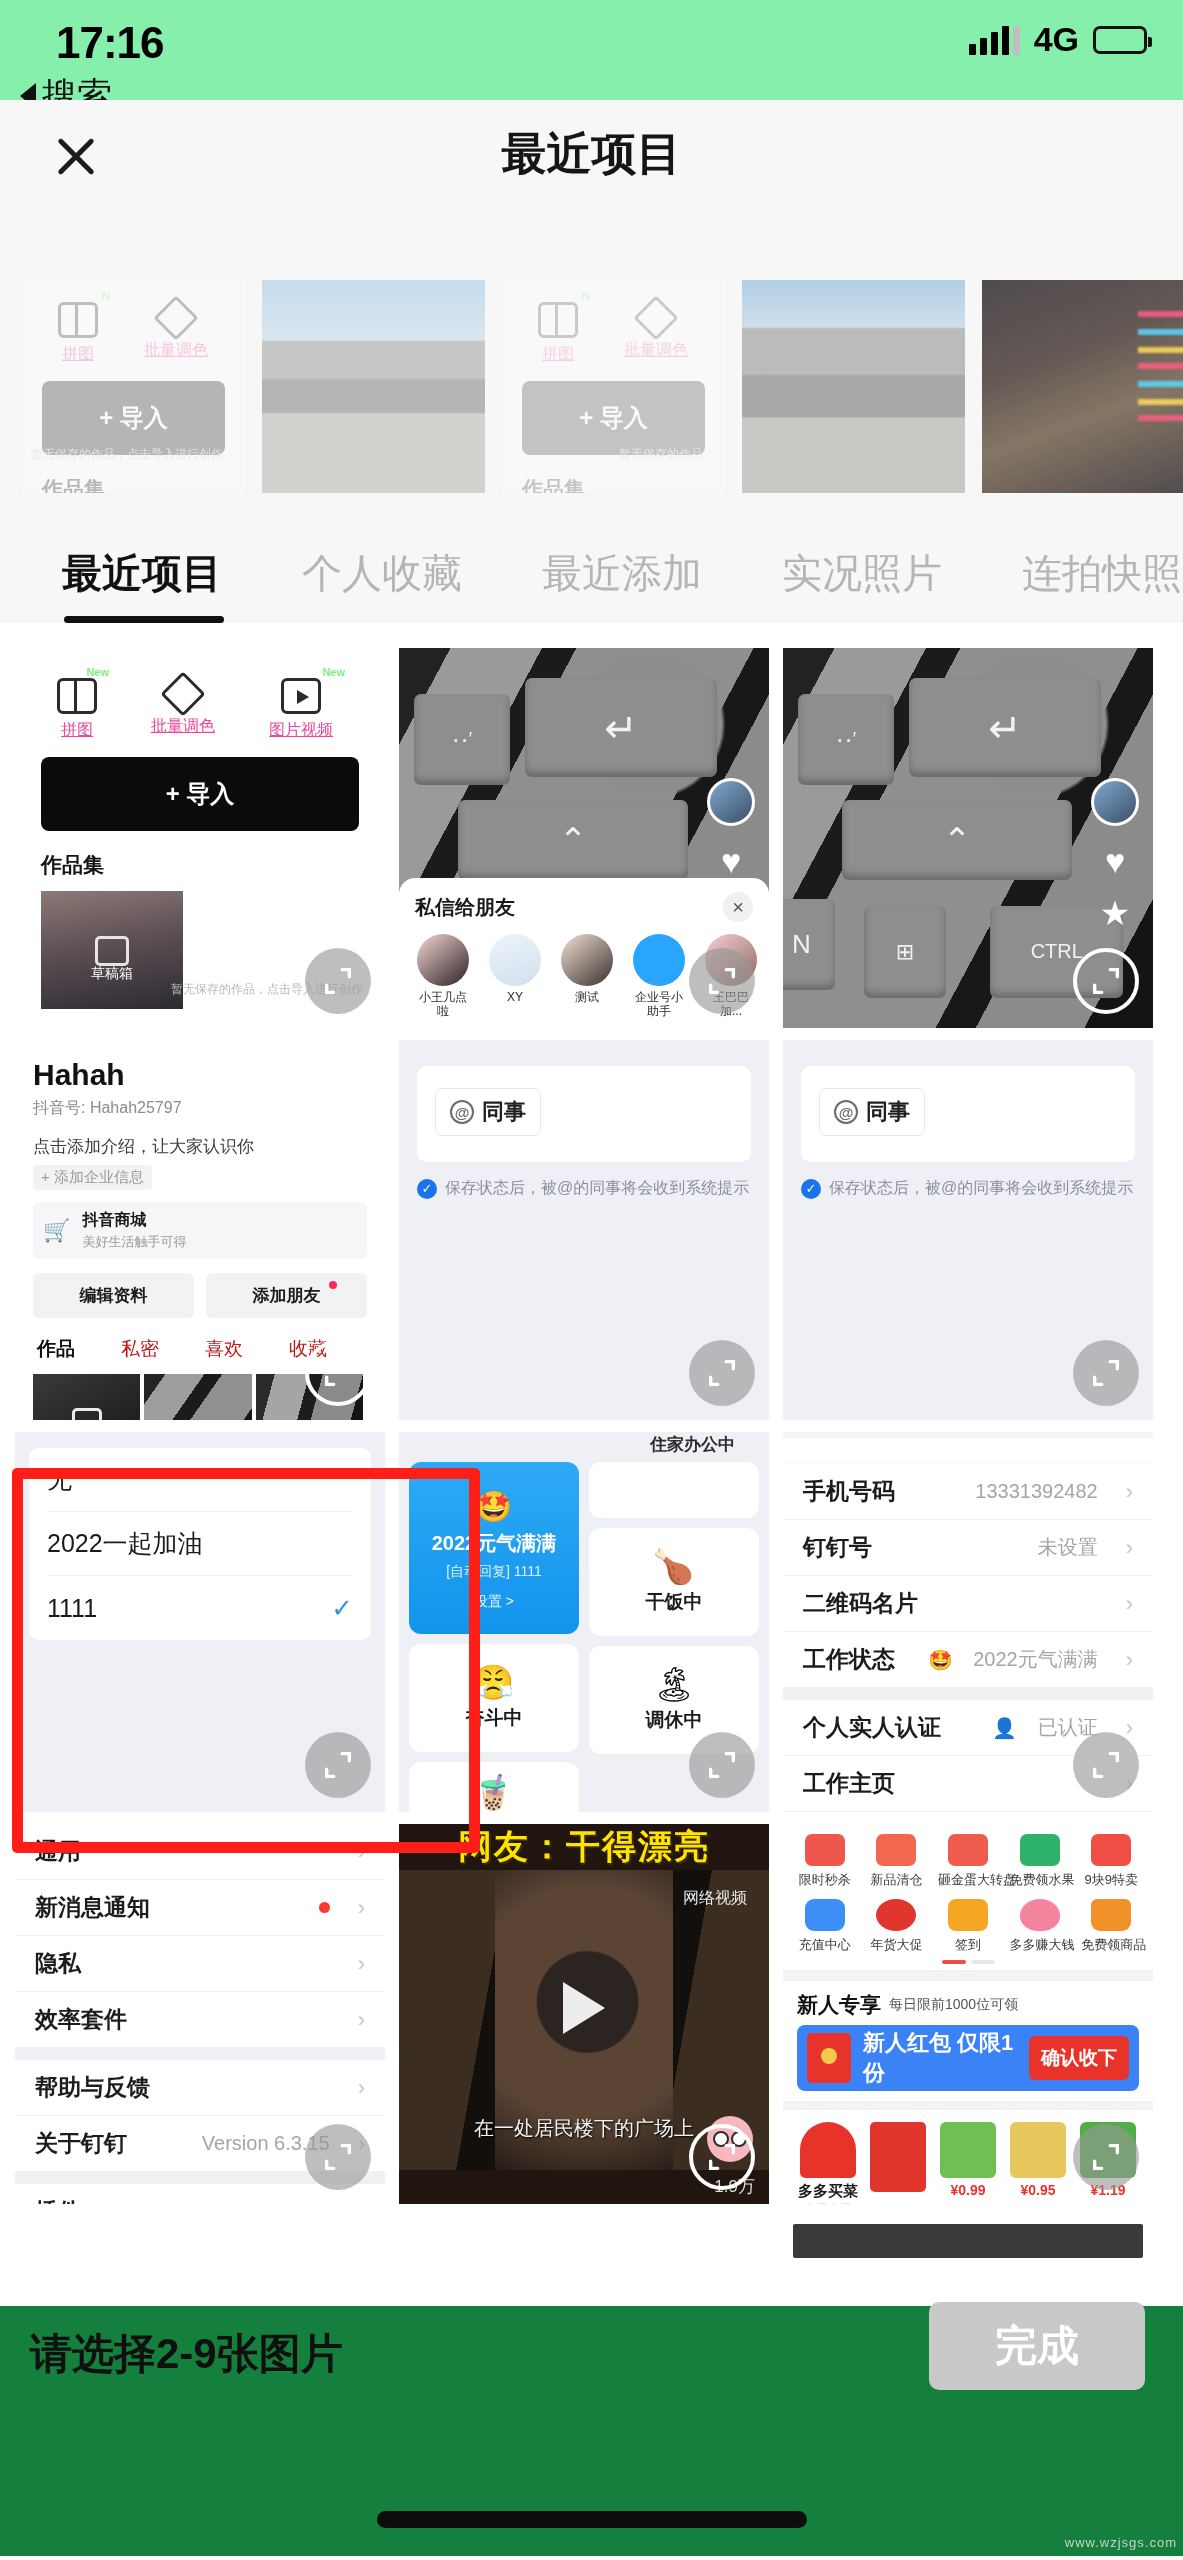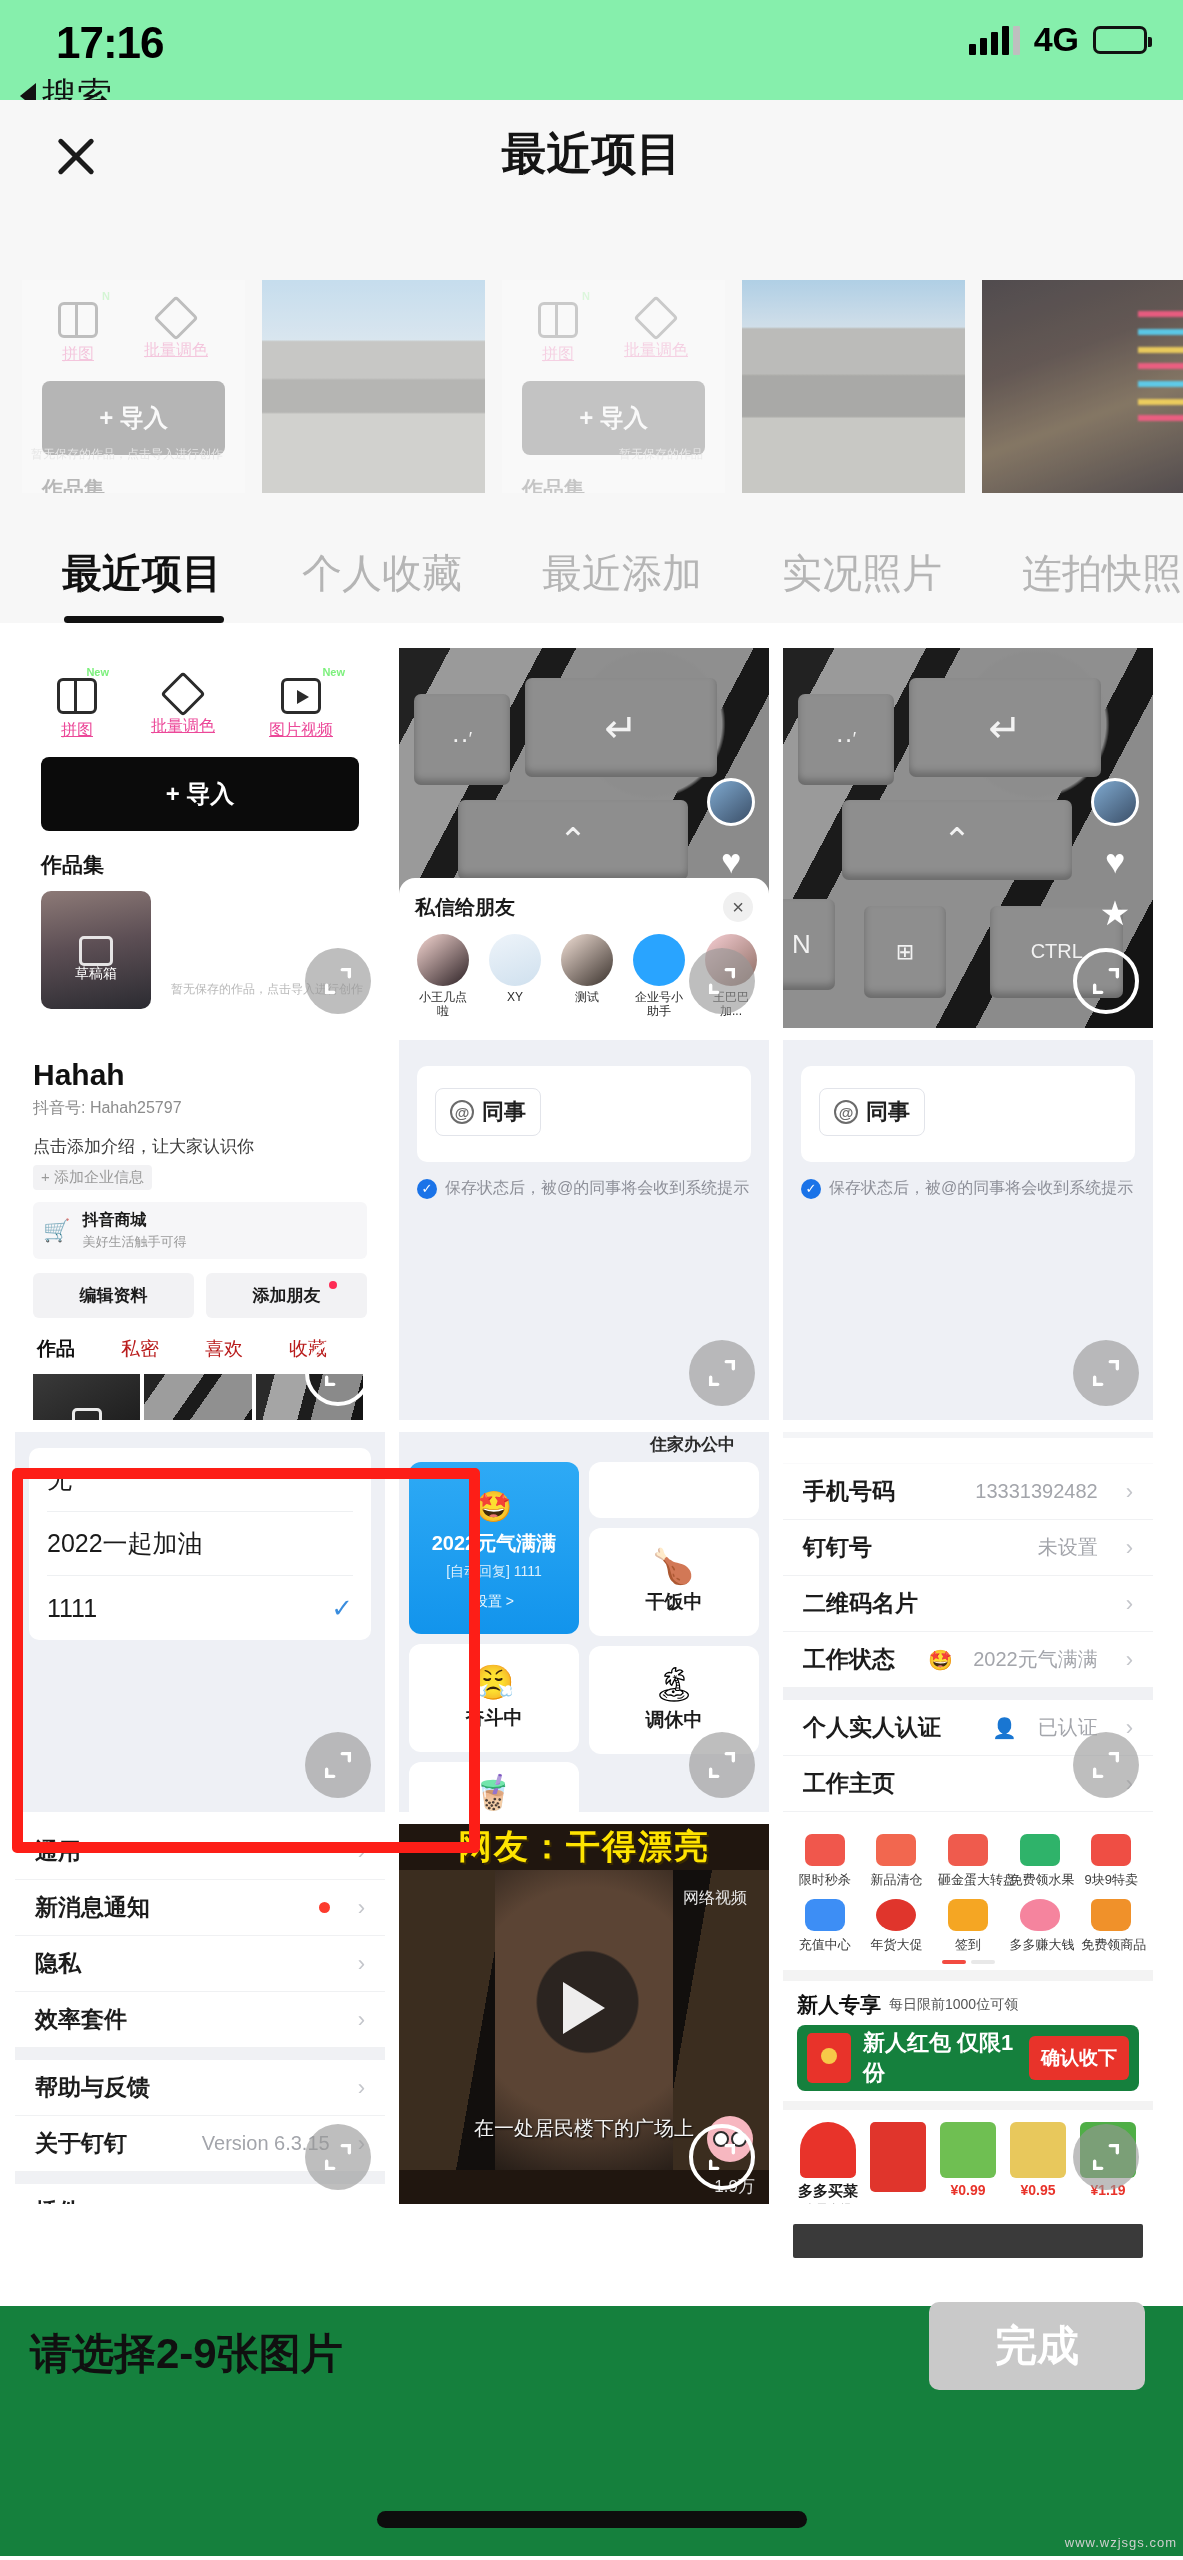--- a/index.html
+++ b/index.html
@@ -169,21 +169,21 @@
   }
   .cc-tool .lbl { font-size: 16px; color: #ec4899; white-space: nowrap; text-decoration: underline; }
   .cc-tool .nb { position:absolute; right:-12px; top:-12px; font-size:11px; color:#7cf07c; font-weight:700; }
   .cc-import {
     margin-top: 16px; height: 74px; background: #0b0b0b; border-radius: 8px;
     display: flex; align-items: center; justify-content: center; gap: 12px;
     color: #fff; font-size: 24px; font-weight: 600;
   }
   .cc-sec { margin-top: 20px; font-size: 21px; font-weight: 700; color: #151515; }
   .cc-thumb {
-    margin-top: 12px; width: 110px; height: 118px; border-radius: 10px;
+    margin-top: 12px; width: 142px; height: 118px; border-radius: 0;
     background: linear-gradient(170deg,#8d7a77 0%,#5d4f55 45%,#2b2b31 100%);
     position: relative;
   }
   .cc-thumb .box {
     position: absolute; left: 50%; top: 38%; transform: translateX(-50%);
     width: 34px; height: 30px; border: 3px solid rgba(255,255,255,.85); border-radius: 5px;
   }
   .cc-thumb .cap {
     position: absolute; left: 0; right: 0; top: 63%;
     text-align: center; font-size: 14px; color: #fff;
@@ -388,21 +388,21 @@
   .pdd-ic .sq { width: 40px; height: 32px; margin: 0 auto 5px; border-radius: 7px; }
   .pdd-ic .nm { font-size: 13px; color: #3c3c3c; white-space: nowrap; }
   .pdd-dots { display: flex; justify-content: center; gap: 5px; margin-top: 6px; }
   .pdd-dots i { width: 24px; height: 4px; border-radius: 2px; background: #e8e8e8; }
   .pdd-dots i.on { background: #f24b41; }
   .pdd-sec { height: 11px; background: #f3f3f3; margin-top: 6px; }
   .pdd-newhead { display: flex; align-items: center; gap: 8px; padding: 10px 14px 6px 14px; }
   .pdd-newhead .t { font-size: 21px; font-weight: 800; color: #111; }
   .pdd-newhead .s { font-size: 14px; color: #555; }
   .pdd-banner {
-    margin: 0 14px; height: 66px; background: #15803d; border-radius: 8px;
+    margin: 0 14px; height: 66px; background: #3b82f6; border-radius: 8px;
     display: flex; align-items: center; padding: 0 10px; gap: 12px;
   }
   .pdd-banner .env { width: 44px; height: 50px; background: #e8332a; border-radius: 5px; position: relative; }
   .pdd-banner .env::after { content:''; position:absolute; left:50%; top:46%; transform:translate(-50%,-50%); width:16px; height:16px; border-radius:50%; background:#f7c948; }
   .pdd-banner .txt { font-size: 22px; font-weight: 800; color: #fff; flex: 1; }
   .pdd-banner .cta { background: #e8332a; color: #fff; font-size: 19px; font-weight: 800; border-radius: 6px; padding: 9px 12px; }
   .pdd-prods { display: flex; align-items: flex-start; gap: 8px; padding: 12px 14px 0 14px; }
   .pdd-p { width: 62px; text-align: center; }
   .pdd-p .img { width: 56px; height: 56px; border-radius: 6px; margin: 0 auto 4px; }
   .pdd-p .n1 { font-size: 15px; font-weight: 800; color: #1a1a1a; }

